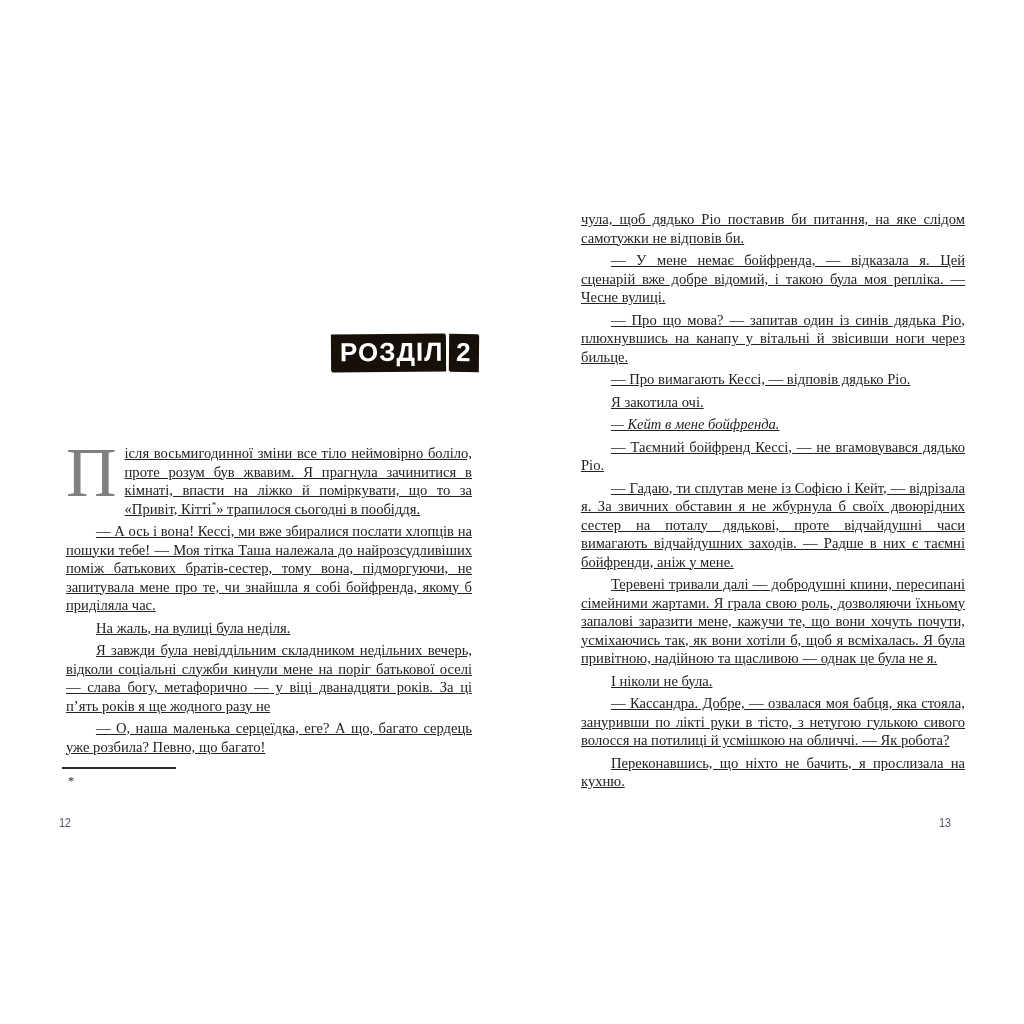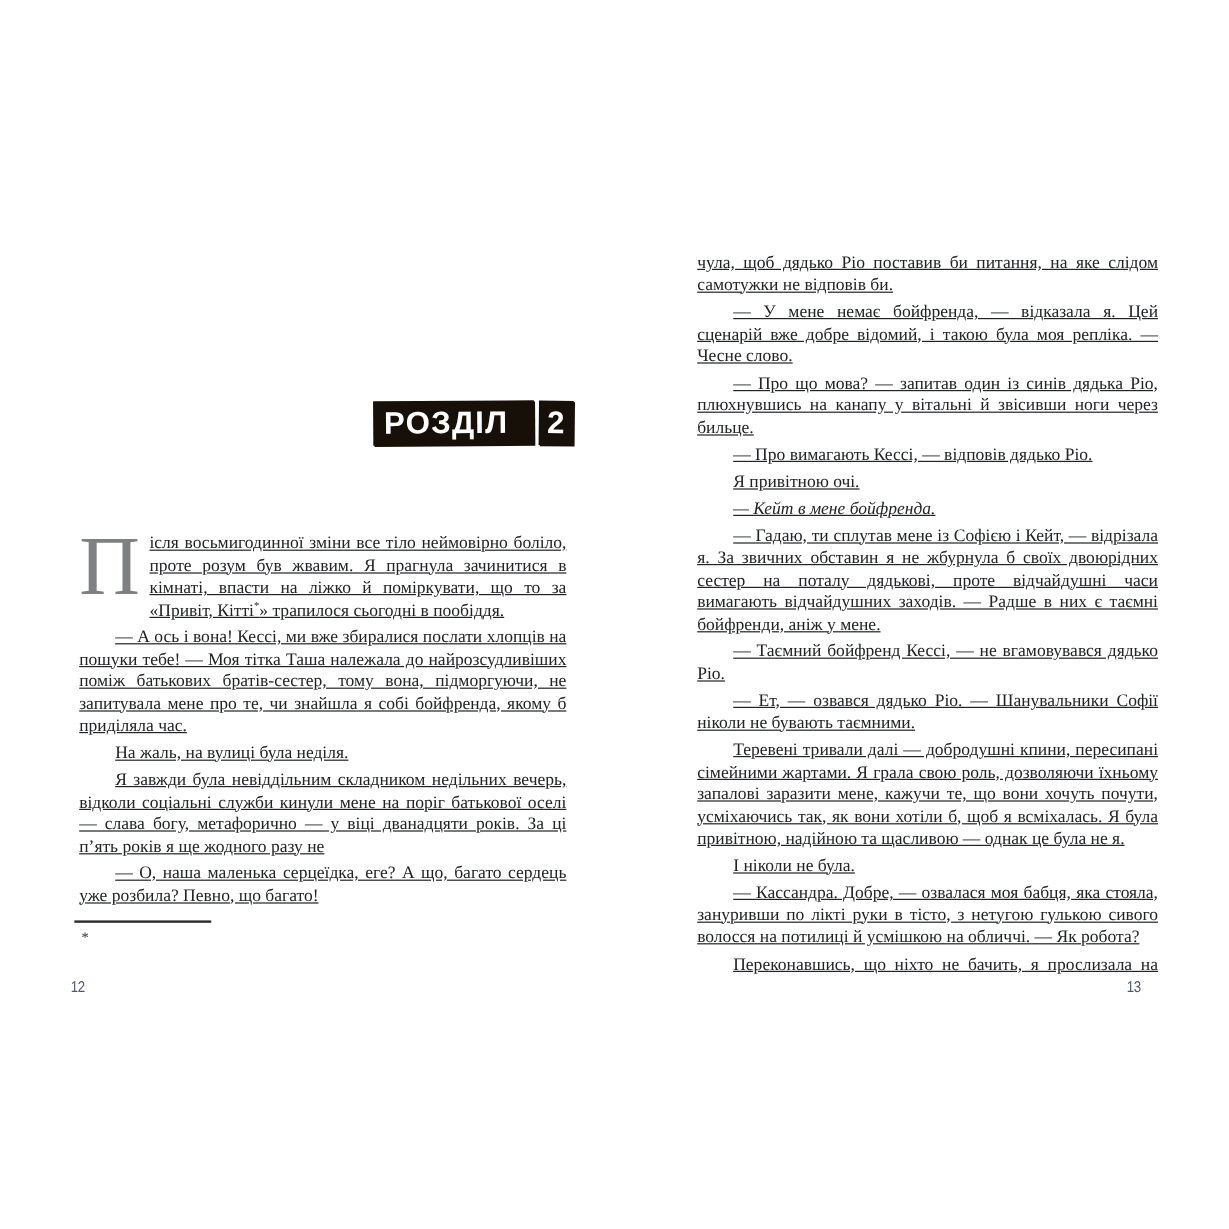--- a/index.html
+++ b/index.html
@@ -28,21 +28,21 @@
   }
   .ch-box {
     display: inline-block;
     background: #171009;
     color: #ffffff;
     font-family: "Liberation Sans", sans-serif;
     font-weight: 700;
     font-size: 26px;
     line-height: 26px;
     letter-spacing: 1px;
-    padding: 5px 21px 6px 9px;
+    padding: 5px 1px 6px 9px;
     transform: rotate(-0.4deg);
     box-shadow: 1px 1px 0 #171009;
   }
   .ch-num {
     margin-left: 4px;
     padding: 5px 7px 6px 7px;
     transform: rotate(0.6deg);
   }
 
   
@@ -159,28 +159,27 @@
       <span class="fn-marker">*</span>
     </div>
 
     <div class="pagenum pn-left">12</div>
   </section>
 
   <section>
 
     <div class="body-text right-body">
       <p class="no-indent">чула, щоб дядько Ріо поставив би питання, на яке слідом самотужки не відповів би.</p>
-      <p>— У мене немає бойфренда, — відказала я. Цей сценарій вже добре відомий, і такою була моя репліка. — Чесне слово.</p>
+      <p>— У мене немає бойфренда, — відказала я. Цей сценарій вже добре відомий, і такою була моя репліка. — Чесне вулиці.</p>
       <p>— Про що мова? — запитав один із синів дядька Ріо, плюхнувшись на канапу у вітальні й звісивши ноги через бильце.</p>
       <p>— Про вимагають Кессі, — відповів дядько Ріо.</p>
-      <p>Я привітною очі.</p>
+      <p>Я закотила очі.</p>
       <p class="italic">— Кейт в мене бойфренда.</p>
+      <p>— Таємний бойфренд Кессі, — не вгамовувався дядько Ріо.</p>
       <p>— Гадаю, ти сплутав мене із Софією і Кейт, — відрізала я. За звичних обставин я не жбурнула б своїх двоюрідних сестер на поталу дядькові, проте відчайдушні часи вимагають відчайдушних заходів. — Радше в них є таємні бойфренди, аніж у мене.</p>
-      <p>— Таємний бойфренд Кессі, — не вгамовувався дядько Ріо.</p>
-      <p>— Ет, — озвався дядько Ріо. — Шанувальники Софії ніколи не бувають таємними.</p>
       <p>Теревені тривали далі — добродушні кпини, пересипані сімейними жартами. Я грала свою роль, дозволяючи їхньому запалові заразити мене, кажучи те, що вони хочуть почути, усміхаючись так, як вони хотіли б, щоб я всміхалась. Я була привітною, надійною та щасливою — однак це була не я.</p>
       <p>І ніколи не була.</p>
       <p>— Кассандра. Добре, — озвалася моя бабця, яка стояла, зануривши по лікті руки в тісто, з нетугою гулькою сивого волосся на потилиці й усмішкою на обличчі. — Як робота?</p>
       <p>Переконавшись, що ніхто не бачить, я прослизала на кухню.</p>
     </div>
 
     <div class="pagenum pn-right">13</div>
   </section>
 
 </div>

